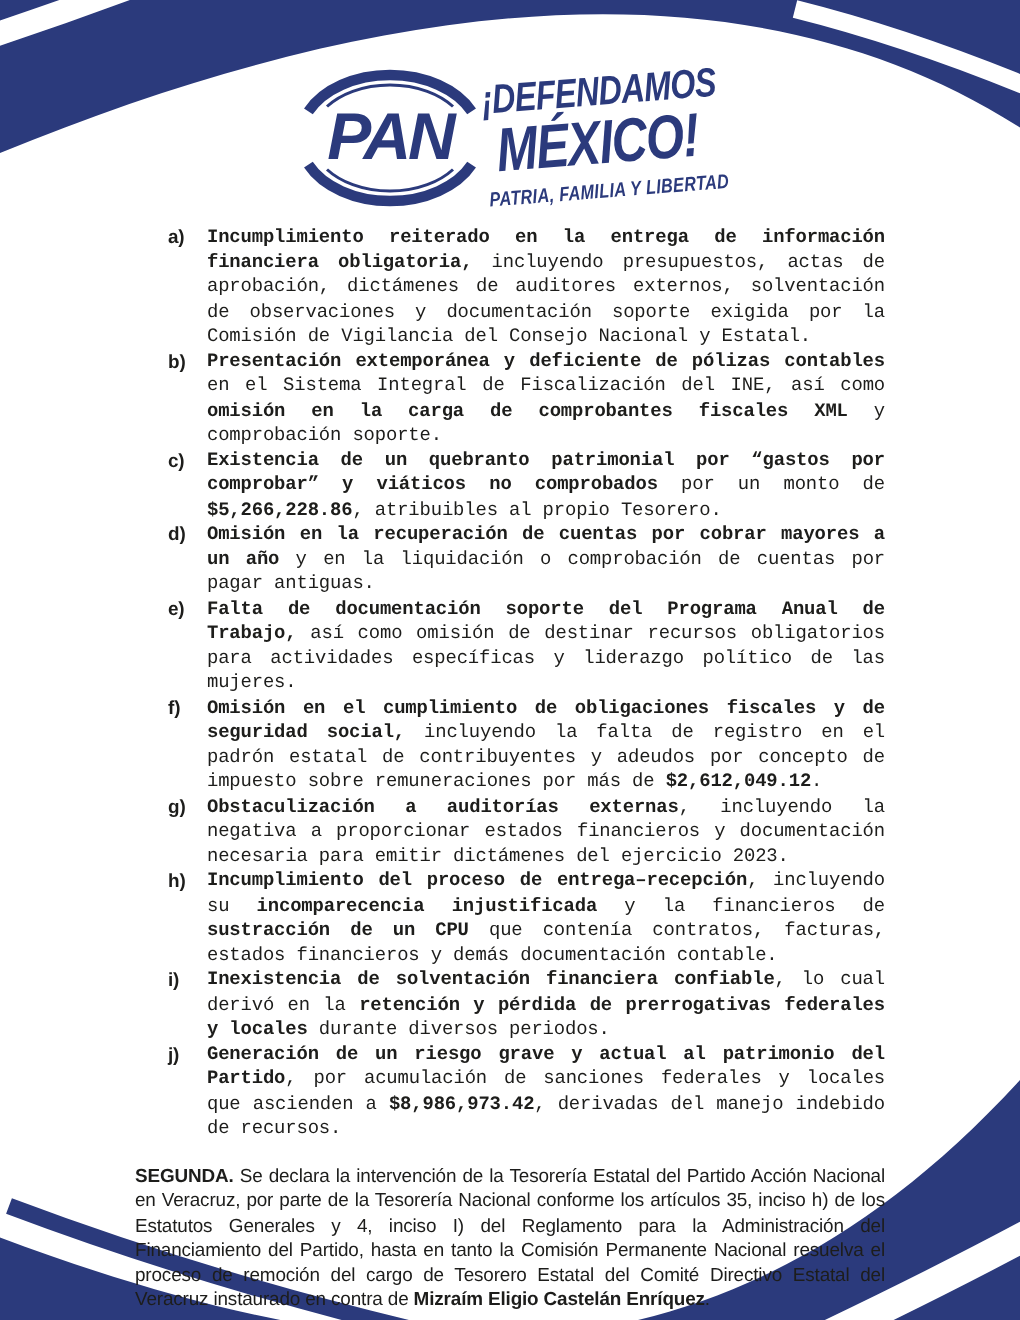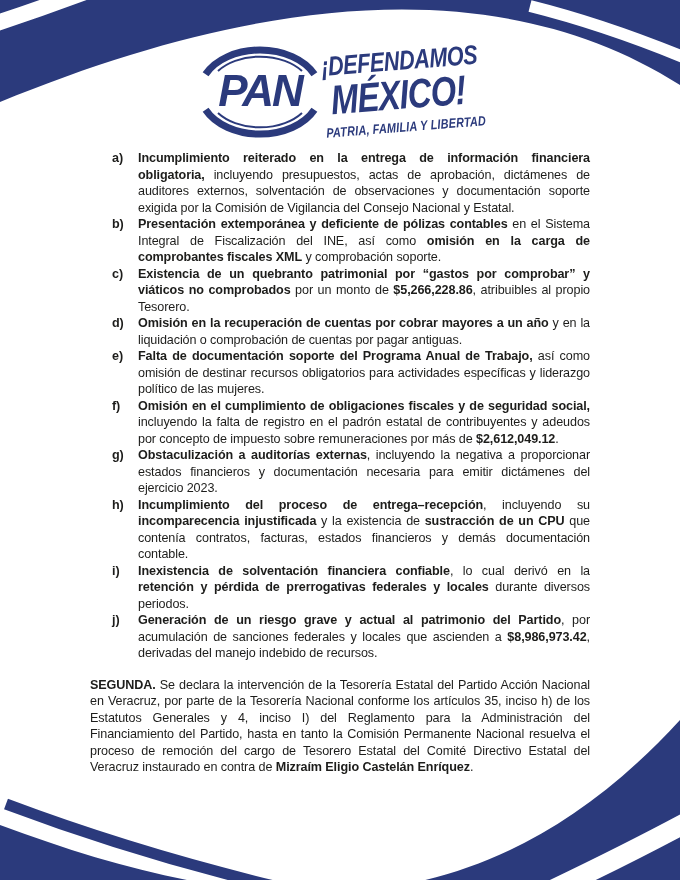--- a/index.html
+++ b/index.html
@@ -23,21 +23,21 @@
   .sl1 { font-size:27px; letter-spacing:-0.5px; }
   .sl2 { font-size:41px; letter-spacing:-1px; margin-top:-5px; padding-left:9px; }
   .sl3 { font-size:13.5px; letter-spacing:0.3px; margin-top:1px; }
 
   .content {
     position:absolute; left:90px; top:150px; width:500px;
     color:#1d1d1b; font-size:12.6px; line-height:16.5px; letter-spacing:-0.1px;
   }
   .item { display:flex; }
   .marker { flex:none; width:26px; padding-left:22px; font-weight:bold; }
-  .itext { flex:1; text-align:justify; }
+  .itext { flex:1; text-align:justify;font-family:Liberation Mono, monospace; }
   .para { text-align:justify; margin-top:15px; }
   .b { font-weight:bold; }
 </style>
 </head>
 <body>
 
 <svg class="decor top" viewBox="0 0 680 170" aria-hidden="true">
   <path d="M0,0 H680 V85 C500,-30 260,-5 0,102 Z" fill="#2b3a7c"></path>
   <path d="M-12,26 Q55,4 122,-22" stroke="#ffffff" stroke-width="16" fill="none"></path>
   <path d="M530,6 Q610,26 700,64" stroke="#ffffff" stroke-width="12" fill="none"></path>
@@ -91,21 +91,21 @@
       <div class="item">
         <span class="marker">f)</span>
         <div class="itext"><span class="b">Omisión en el cumplimiento de obligaciones fiscales y de seguridad social,</span><span> incluyendo la falta de registro en el padrón estatal de contribuyentes y adeudos por concepto de impuesto sobre remuneraciones por más de </span><span class="b">$2,612,049.12</span><span>.</span></div>
       </div>
       <div class="item">
         <span class="marker">g)</span>
         <div class="itext"><span class="b">Obstaculización a auditorías externas</span><span>, incluyendo la negativa a proporcionar estados financieros y documentación necesaria para emitir dictámenes del ejercicio 2023.</span></div>
       </div>
       <div class="item">
         <span class="marker">h)</span>
-        <div class="itext"><span class="b">Incumplimiento del proceso de entrega–recepción</span><span>, incluyendo su </span><span class="b">incomparecencia injustificada</span><span> y la existencia de </span><span class="b">sustracción de un CPU</span><span> que contenía contratos, facturas, estados financieros y demás documentación contable.</span></div>
+        <div class="itext"><span class="b">Incumplimiento del proceso de entrega–recepción</span><span>, incluyendo su </span><span class="b">incomparecencia injustificada</span><span> y la financieros de </span><span class="b">sustracción de un CPU</span><span> que contenía contratos, facturas, estados financieros y demás documentación contable.</span></div>
       </div>
       <div class="item">
         <span class="marker">i)</span>
         <div class="itext"><span class="b">Inexistencia de solventación financiera confiable</span><span>, lo cual derivó en la </span><span class="b">retención y pérdida de prerrogativas federales y locales</span><span> durante diversos periodos.</span></div>
       </div>
       <div class="item">
         <span class="marker">j)</span>
         <div class="itext"><span class="b">Generación de un riesgo grave y actual al patrimonio del Partido</span><span>, por acumulación de sanciones federales y locales que ascienden a </span><span class="b">$8,986,973.42</span><span>, derivadas del manejo indebido de recursos.</span></div>
       </div>
     </div>

